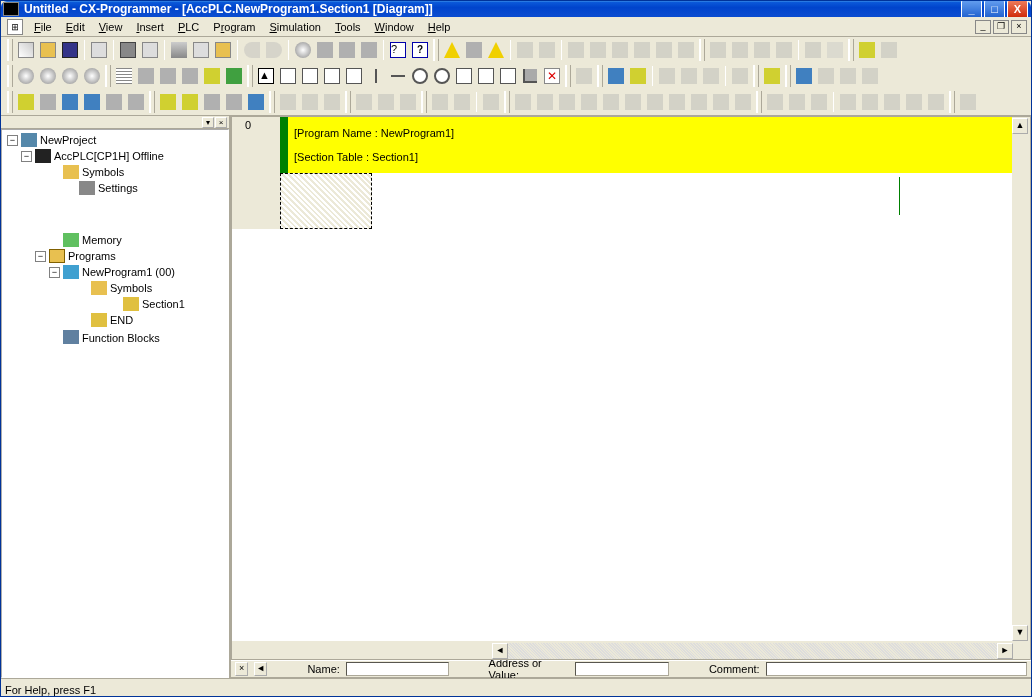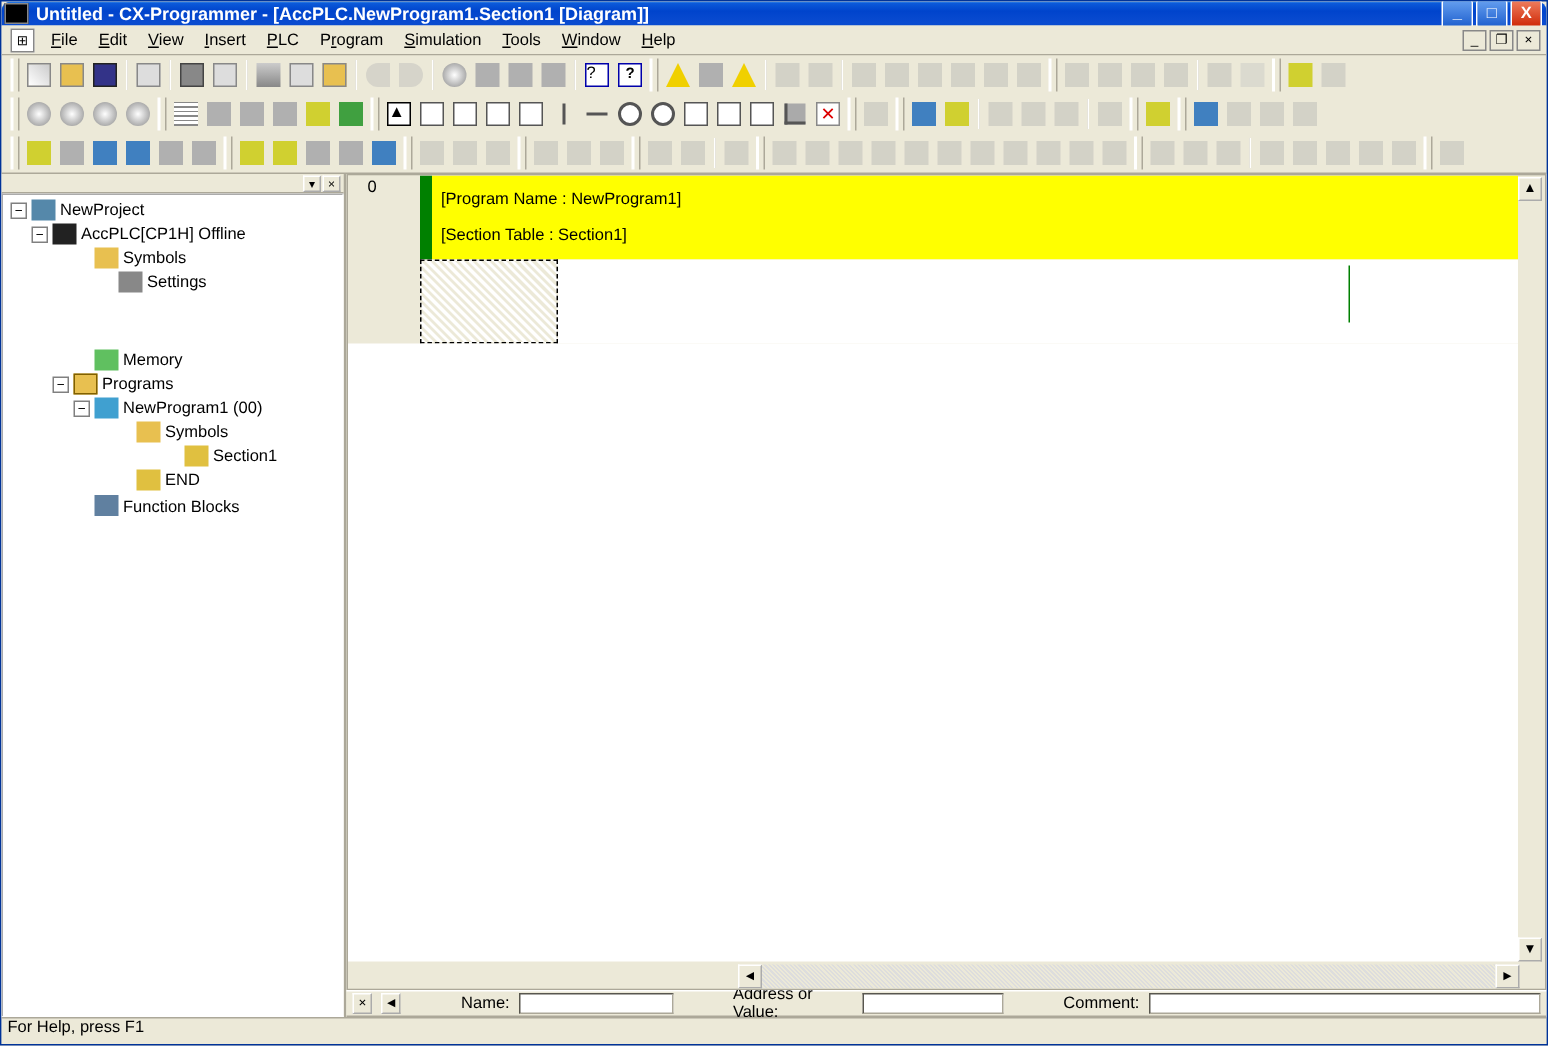--- a/index.html
+++ b/index.html
@@ -83,21 +83,21 @@
 .editor-scroll-v .sb-track{flex:1;}
 
 .editor-bottom-bar { height: 18px; background: #ece9d8; display: flex; align-items: center; border-top:1px solid #fff; border-bottom:1px solid #aca899; gap: 6px; padding: 0 4px;}
 .ebb-btn{width:14px;height:14px;border:1px outset #fff;background:#ece9d8;font-size:9px;text-align:center;line-height:11px;}
 .ebb-label { font-size: 11px; }
 .ebb-field { border: 1px inset #aca899; background: #fff; height: 14px; }
 .f-name{width:110px;} .f-addr{width:100px;} .f-com{width:280px;}
 .ebb-spacer{width:30px;}
 
 
-.statusbar { height: 18px; background: #ece9d8; border-top: 1px solid #aca899; display: flex; align-items: flex-start; padding: 0 4px; font-size: 11px;}
+.statusbar { height: 18px; background: #ece9d8; border-top: 1px solid #aca899; display: flex; align-items: flex-end; padding: 0 4px; font-size: 11px;}
 
 </style>
 </head>
 <body>
 
 <div class="titlebar">
   <div class="app-icon"></div>
   <div class="title-text">Untitled - CX-Programmer - [AccPLC.NewProgram1.Section1 [Diagram]]</div>
   <div class="win-btns">
     <div class="win-btn win-min">

